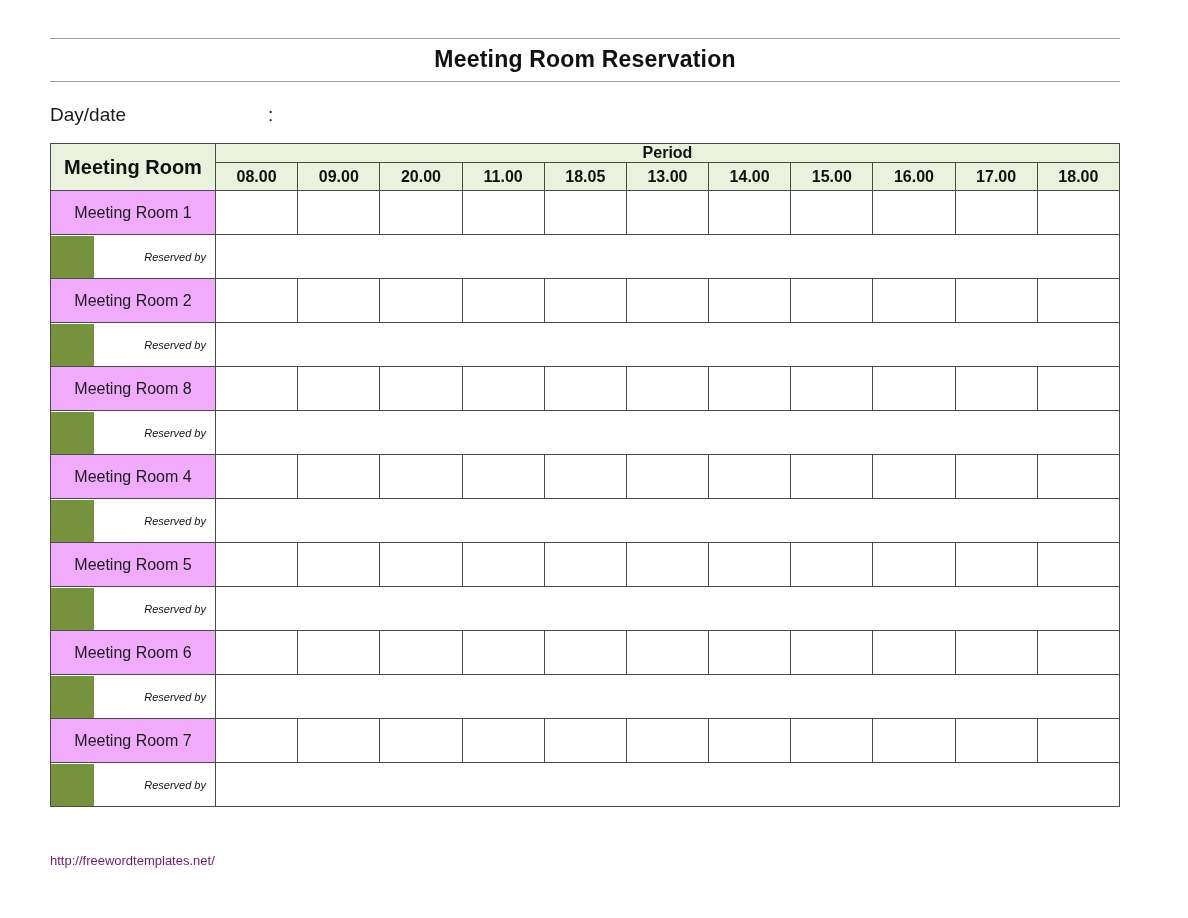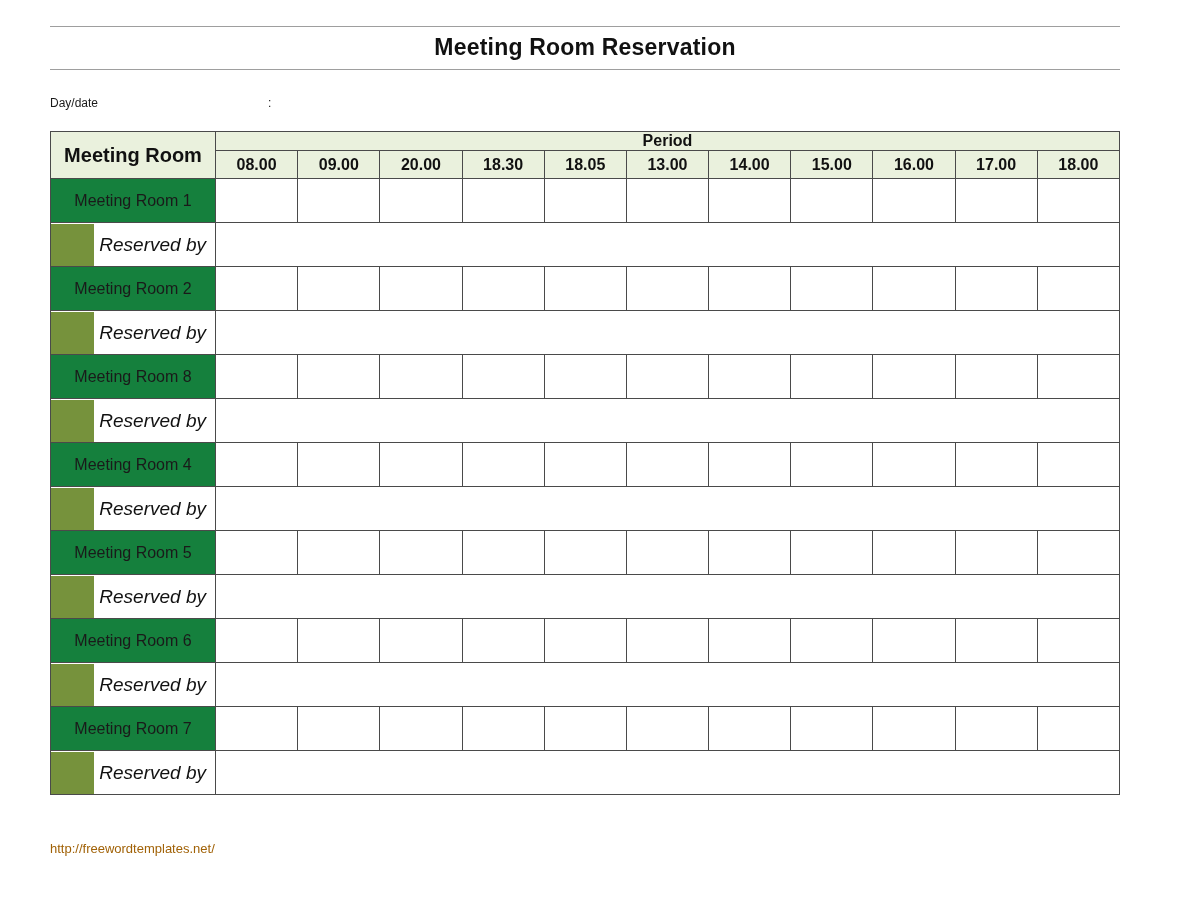--- a/index.html
+++ b/index.html
@@ -2,21 +2,21 @@
 <html><head>
 <meta charset="utf-8">
 <style>
   * { box-sizing: border-box; }
   html, body { margin: 0; padding: 0; background: #ffffff; }
   body {
     width: 1188px; height: 918px;
     font-family: "Liberation Sans", sans-serif;
     color: #1a1a1a;
   }
-  .page { padding: 26px 68px 0 50px; }
+  .page { padding: 38px 68px 0 50px; }
 
   
   .title-block {
     border-top: 1px solid #9e9e9e;
     border-bottom: 1px solid #9e9e9e;
     padding: 7px 0 8px 0;
   }
   .title {
     margin: 0;
     text-align: center;
@@ -25,21 +25,21 @@
     color: #111111;
     letter-spacing: 0.2px;
   }
 
   
   .daydate-row {
     display: flex;
     align-items: center;
     margin-top: 18px;
     height: 30px;
-    font-size: 12px;
+    font-size: 19px;
   }
   .daydate-label { width: 218px; }
   .daydate-colon { width: 16px; }
   .daydate-value { flex: 1; min-height: 24px; }
 
   
   table.schedule {
     margin-top: 13px;
     border-collapse: collapse;
     width: 100%;
@@ -58,49 +58,49 @@
     text-align: center;
   }
   .room-head { font-size: 20px; margin-left: 36px; }
   .period-head { height: 14px; font-size: 16px; }
   .times-row th { height: 28px; font-size: 16px; }
 
   tbody tr { height: 44px; }
   td.room-name {
     text-align: center;
     font-size: 16px;
-    background: #15803d;
+    background: #f0abfc;
   }
   td.slot, td.reserved-input { background: #ffffff; }
 
   td.reserved-cell { padding: 0; }
   .reserved-flex {
     display: flex;
     align-items: stretch;
     height: 42px;
   }
   .green-block {
     width: 43px;
     background: #76923c;
   }
   .reserved-label {
     flex: 1;
     display: flex;
     align-items: center;
     justify-content: flex-end;
     padding-right: 9px;
     font-style: italic;
-    font-size: 19px;
+    font-size: 11px;
     color: #111111;
   }
 
   .footer {
     margin-top: 46px;
     font-size: 13px;
-    color: #a16207;
+    color: #701a75;
   }
 </style>
 </head>
 <body>
 
 <div class="page">
 
   <div class="title-block">
     <h1 class="title">Meeting Room Reservation</h1>
   </div>
@@ -128,21 +128,21 @@
     </colgroup>
     <thead>
       <tr>
         <th rowspan="2" class="room-head">Meeting Room</th>
         <th colspan="11" class="period-head">Period</th>
       </tr>
       <tr class="times-row">
         <th>08.00</th>
         <th>09.00</th>
         <th>20.00</th>
-        <th>18.30</th>
+        <th>11.00</th>
         <th>18.05</th>
         <th>13.00</th>
         <th>14.00</th>
         <th>15.00</th>
         <th>16.00</th>
         <th>17.00</th>
         <th>18.00</th>
       </tr>
     </thead>
     <tbody>

